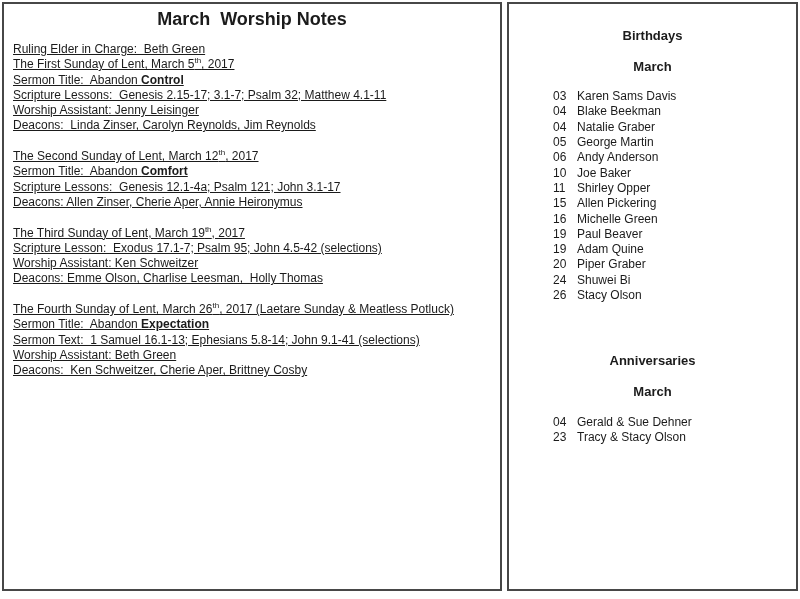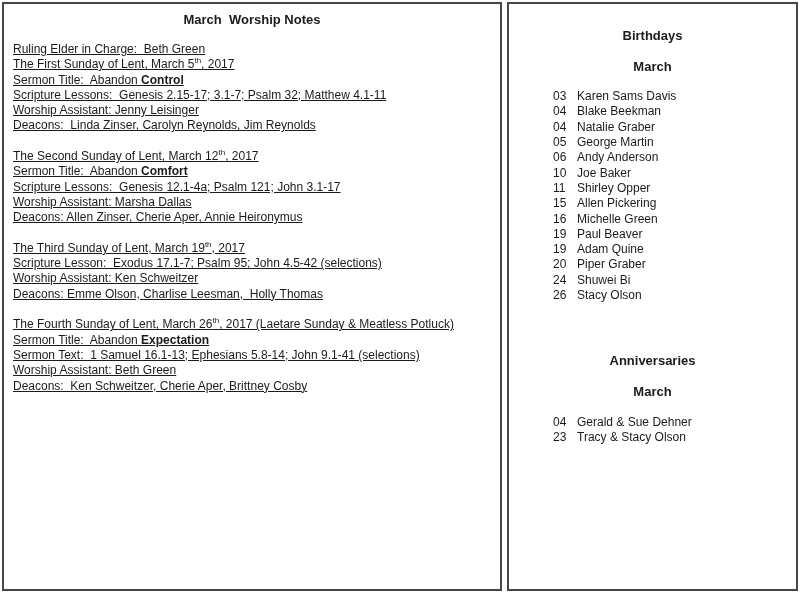--- a/index.html
+++ b/index.html
@@ -36,21 +36,21 @@
     padding: 8px 9px;
   }
   .panel-right {
     left: 507px;
     width: 291px;
     padding: 24px 0;
   }
   .doc-title {
     text-align: center;
     font-weight: bold;
-    font-size: 13px;
+    font-size: 18px;
     line-height: 15px;
     margin-bottom: 15px;
     white-space: pre;
   }
   .line {
     font-size: 12px;
     line-height: 15.3px;
     white-space: pre;
     text-decoration: underline;
   }
@@ -95,21 +95,20 @@
           <div class="line"><span>The First Sunday of Lent, March 5</span><sup>th</sup><span>, 2017</span></div>
           <div class="line"><span>Sermon Title:  Abandon </span><span class="bold">Control</span></div>
           <div class="line"><span>Scripture Lessons:  Genesis 2.15-17; 3.1-7; Psalm 32; Matthew 4.1-11</span></div>
           <div class="line"><span>Worship Assistant: Jenny Leisinger</span></div>
           <div class="line"><span>Deacons:  Linda Zinser, Carolyn Reynolds, Jim Reynolds</span></div>
         </div>
         <div class="block">
           <div class="line"><span>The Second Sunday of Lent, March 12</span><sup>th</sup><span>, 2017</span></div>
           <div class="line"><span>Sermon Title:  Abandon </span><span class="bold">Comfort</span></div>
           <div class="line"><span>Scripture Lessons:  Genesis 12.1-4a; Psalm 121; John 3.1-17</span></div>
-          <div class="line"><span>Worship Assistant: Marsha Dallas</span></div>
           <div class="line"><span>Deacons: Allen Zinser, Cherie Aper, Annie Heironymus</span></div>
         </div>
         <div class="block">
           <div class="line"><span>The Third Sunday of Lent, March 19</span><sup>th</sup><span>, 2017</span></div>
           <div class="line"><span>Scripture Lesson:  Exodus 17.1-7; Psalm 95; John 4.5-42 (selections)</span></div>
           <div class="line"><span>Worship Assistant: Ken Schweitzer</span></div>
           <div class="line"><span>Deacons: Emme Olson, Charlise Leesman,  Holly Thomas</span></div>
         </div>
         <div class="block">
           <div class="line"><span>The Fourth Sunday of Lent, March 26</span><sup>th</sup><span>, 2017 (Laetare Sunday &amp; Meatless Potluck)</span></div>

